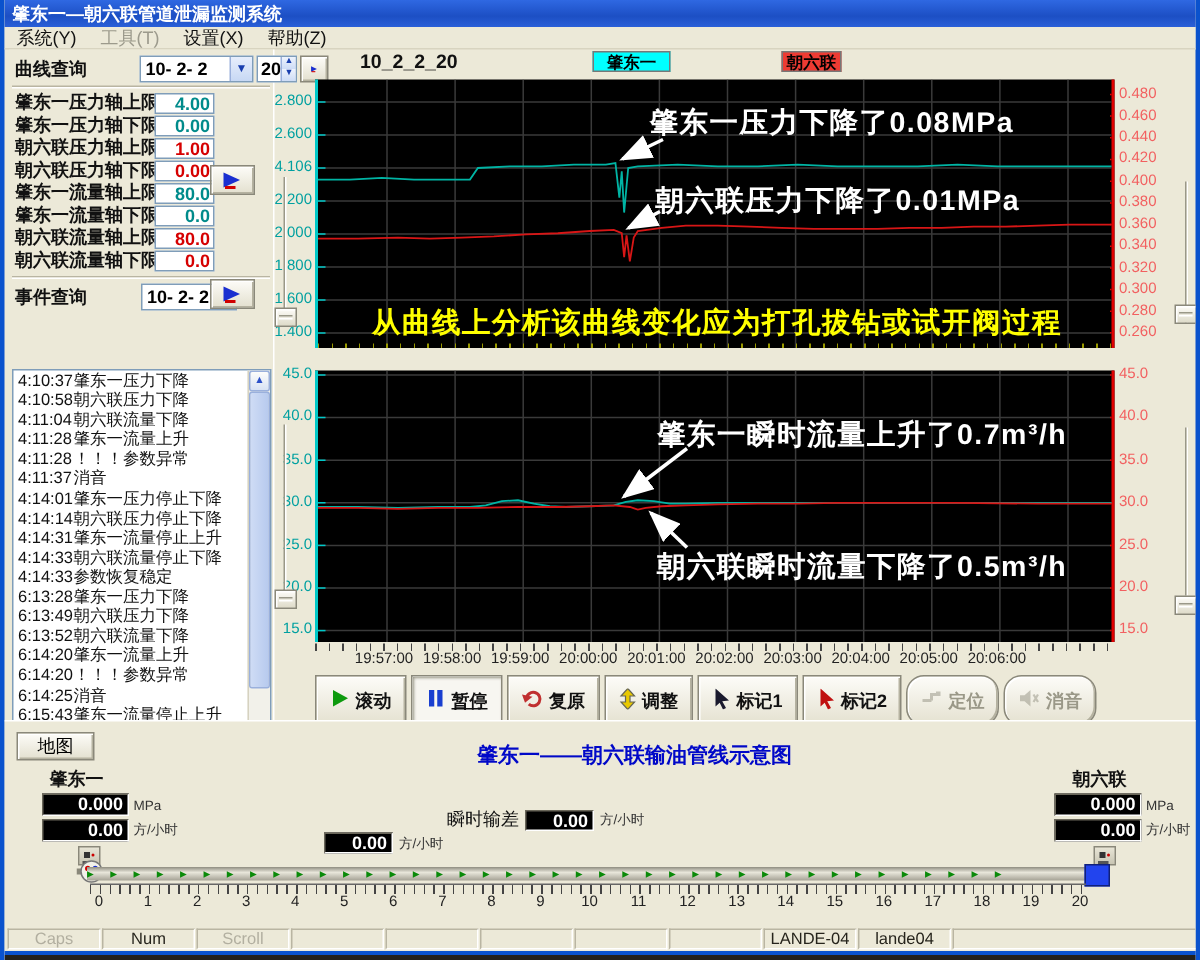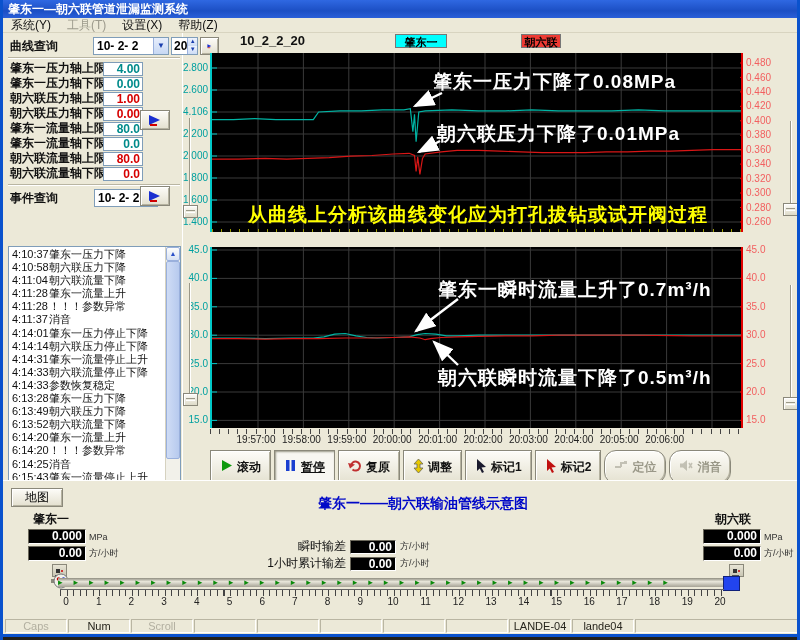--- a/index.html
+++ b/index.html
@@ -534,21 +534,20 @@
       </div>
     </div>
 
     <div id="diffrows">
         <div class="abs" style="left: 213px; top: 57px; display: flex; align-items: center; gap: 4px;">
           <span class="difflabel">瞬时输差</span>
           <div class="blackbox" style="width: 46px; height: 14px; line-height: 12px;">0.00</div>
           <span class="unit">方/小时</span>
         </div>
         <div class="abs" style="left: 213px; top: 74px; display: flex; align-items: center; gap: 4px;">
-          <span class="difflabel">1小时累计输差</span>
           <div class="blackbox" style="width: 46px; height: 14px; line-height: 12px;">0.00</div>
           <span class="unit">方/小时</span>
         </div>
       </div>
 
     <svg class="abs" style="left:48px;top:91px;" width="18" height="18" viewBox="0 0 18 18">
       <rect x="0" y="7" width="5" height="4" fill="#8a887a"></rect>
       <circle cx="10" cy="9" r="7" fill="#f2f1ea" stroke="#777"></circle>
       <circle cx="7.5" cy="7" r="1.8" fill="#d00000"></circle>
       <circle cx="12.5" cy="7" r="1.8" fill="#1a2fd0"></circle>

